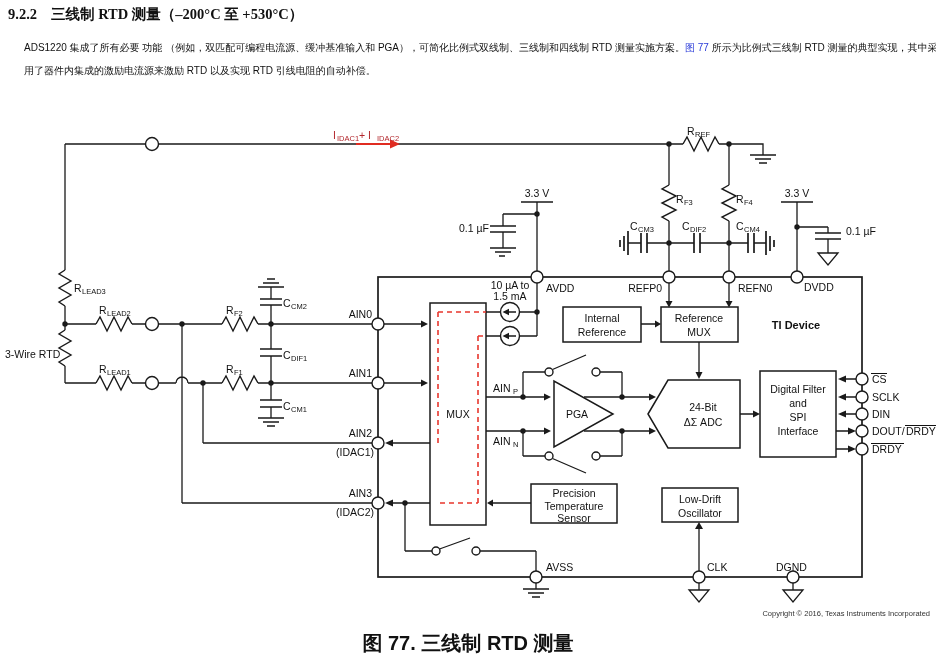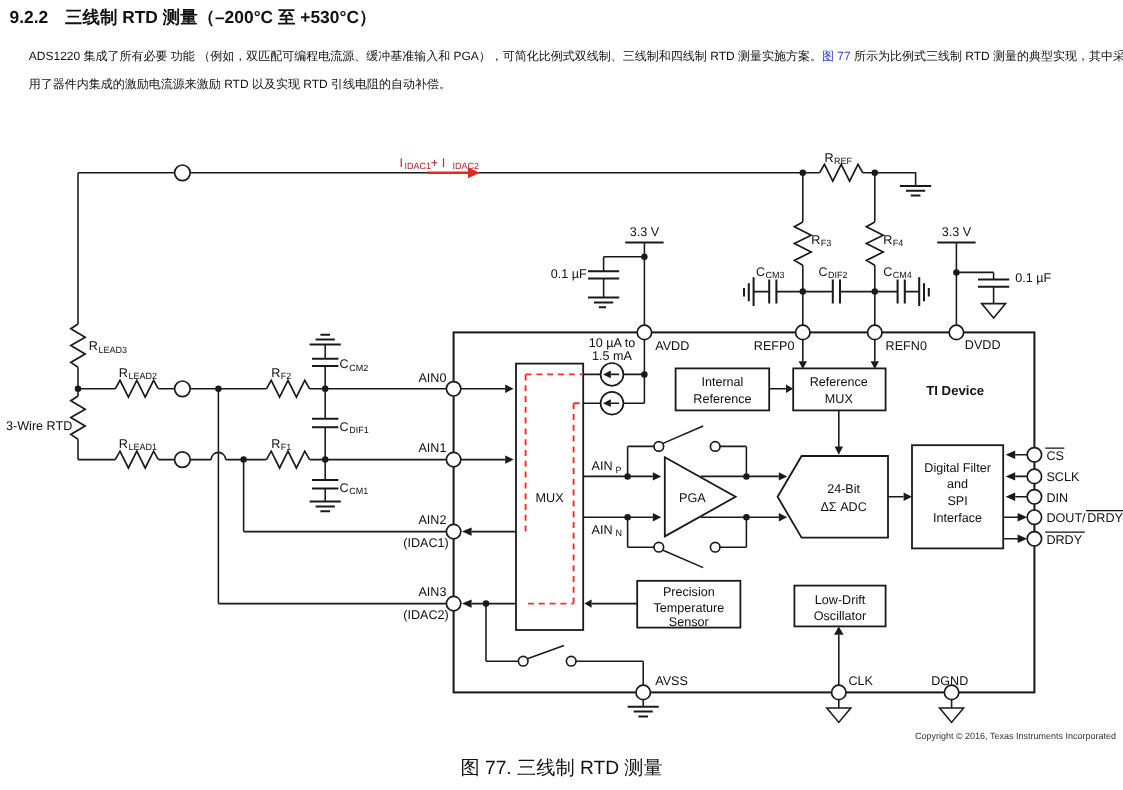--- a/index.html
+++ b/index.html
@@ -1,24 +1,24 @@
 <!DOCTYPE html>
 <html><head>
 <meta charset="utf-8">
 <style>
   html,body{margin:0;padding:0;background:#fff;}
   #page{position:relative;width:936px;height:658px;background:#fff;overflow:hidden;
         font-family:"Liberation Sans",sans-serif;color:#111;}
   #schematic{position:absolute;left:0;top:0;}
   .heading{position:absolute;left:8px;top:5px;font-size:14.5px;font-weight:bold;}
-  .heading span{margin-right:14px;}
+  .heading span{margin-right:14px;font-family:Liberation Serif, serif;}
   .para{position:absolute;left:24px;top:37px;width:922px;font-size:10px;line-height:22.5px;}
   .para a{color:#2b3cd8;text-decoration:none;cursor:pointer;}
   .caption{position:absolute;left:0;top:630px;width:936px;text-align:center;
-           font-size:16px;font-weight:normal;}
+           font-size:20px;font-weight:bold;}
   svg text{font-family:"Liberation Sans",sans-serif;fill:#111;}
   .t{font-size:10.5px;} .ts{font-size:7.5px;} .tm{text-anchor:middle;} .te{text-anchor:end;}
   .tb{font-weight:bold;font-size:11px;}
   .tiny{font-size:7.5px;fill:#333;}
   .red{fill:#b3282d;}
   .wire{stroke:#1a1a1a;stroke-width:1.3;fill:none;}
   .plate{stroke:#1a1a1a;stroke-width:1.7;fill:none;}
   .zig{stroke:#1a1a1a;stroke-width:1.4;fill:none;stroke-linejoin:miter;}
   .box{fill:#fff;stroke:#1a1a1a;stroke-width:1.5;}
   .icbox{fill:none;stroke:#1a1a1a;stroke-width:1.7;}

